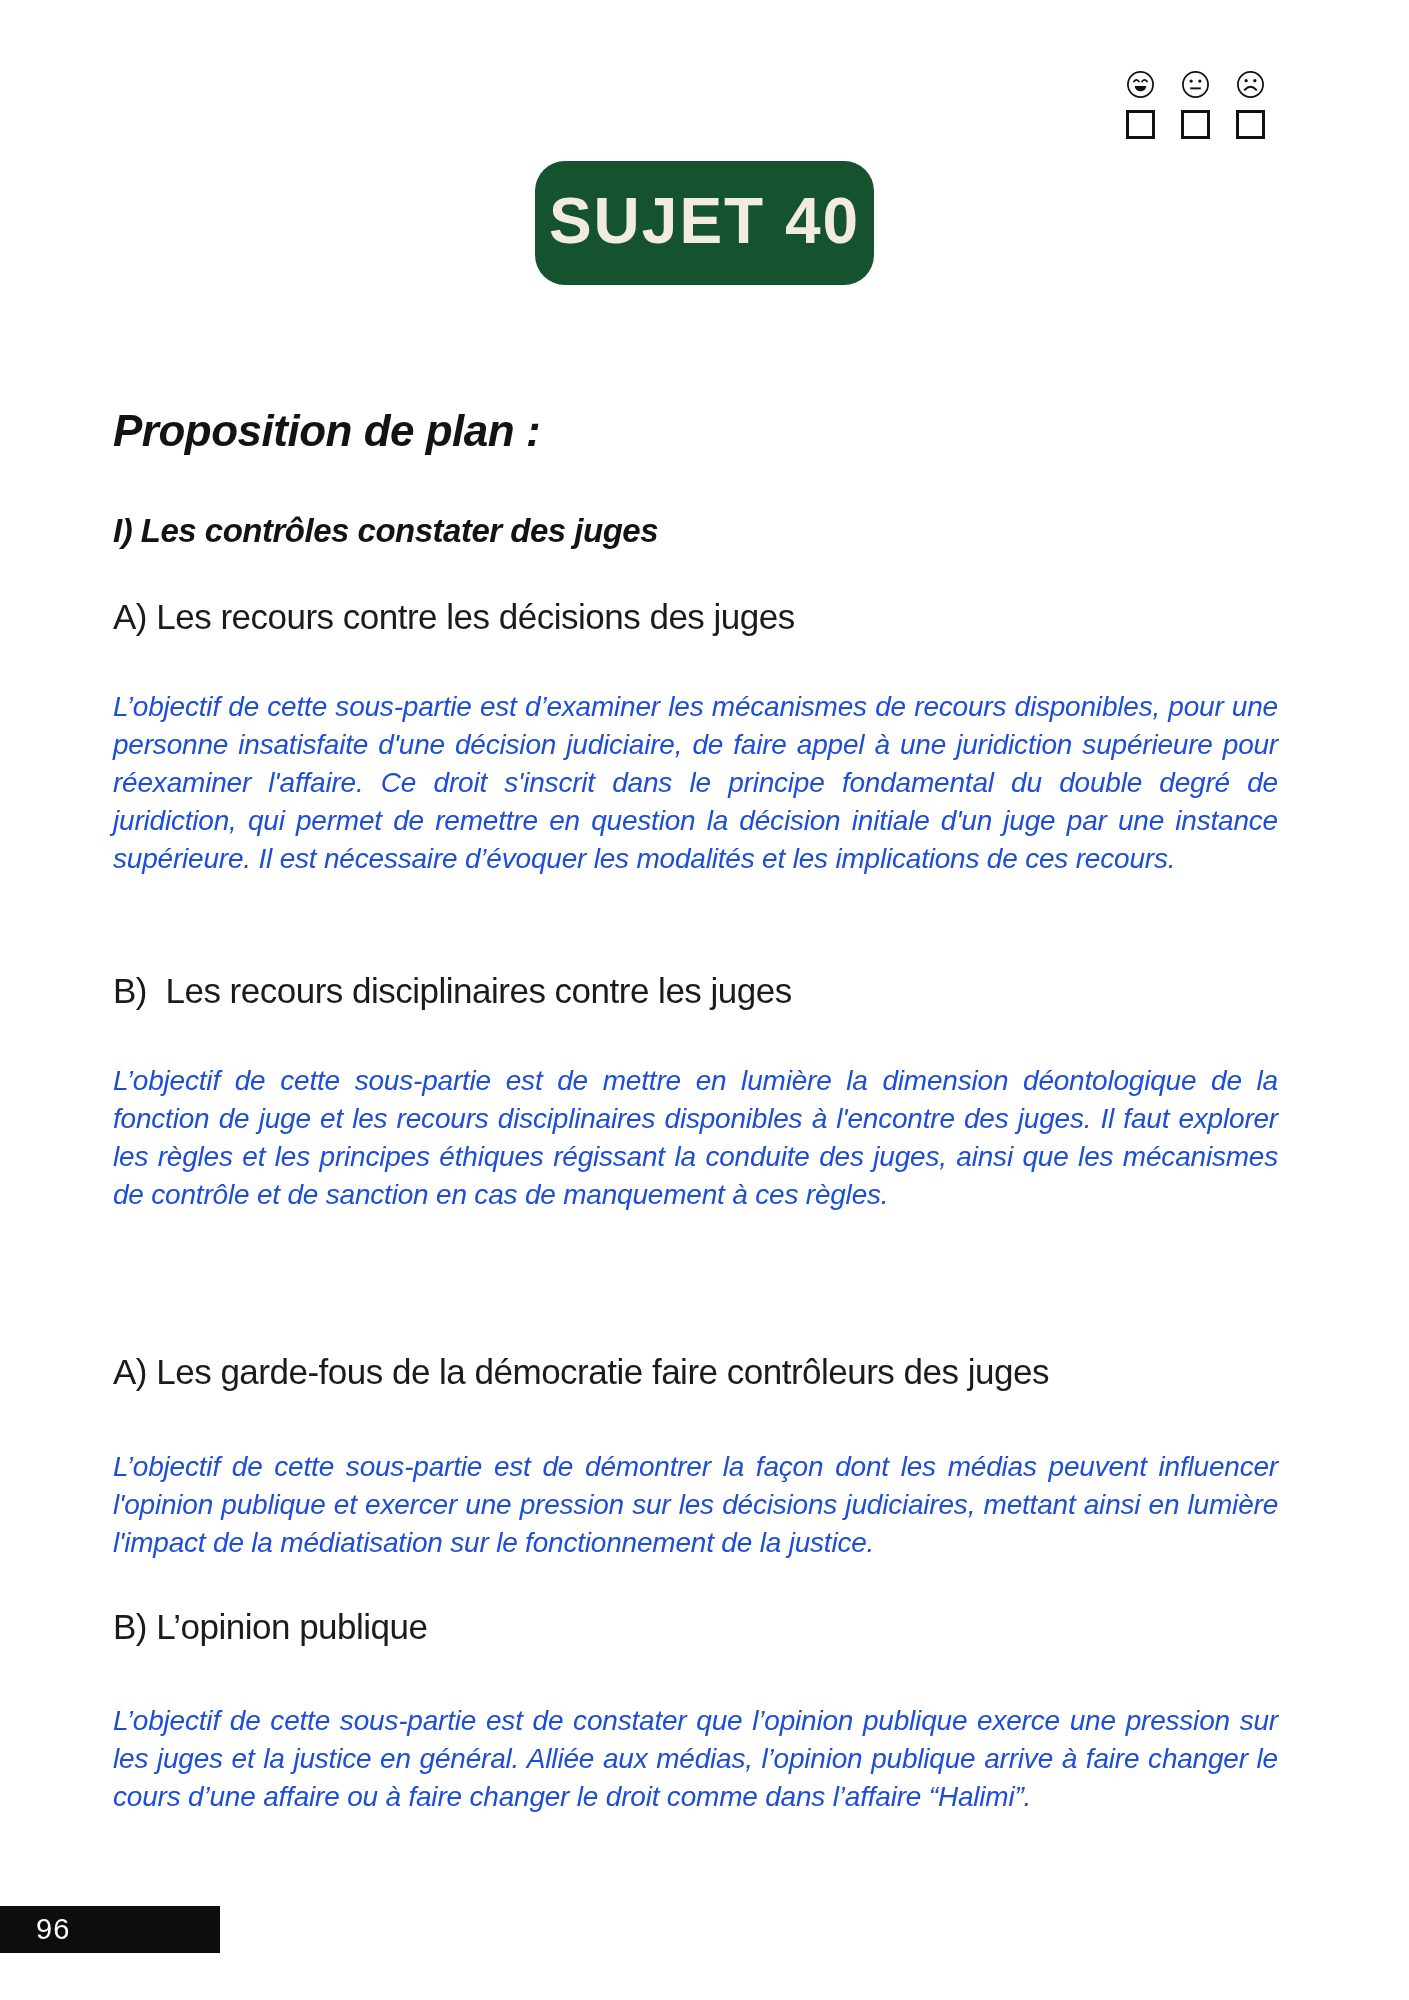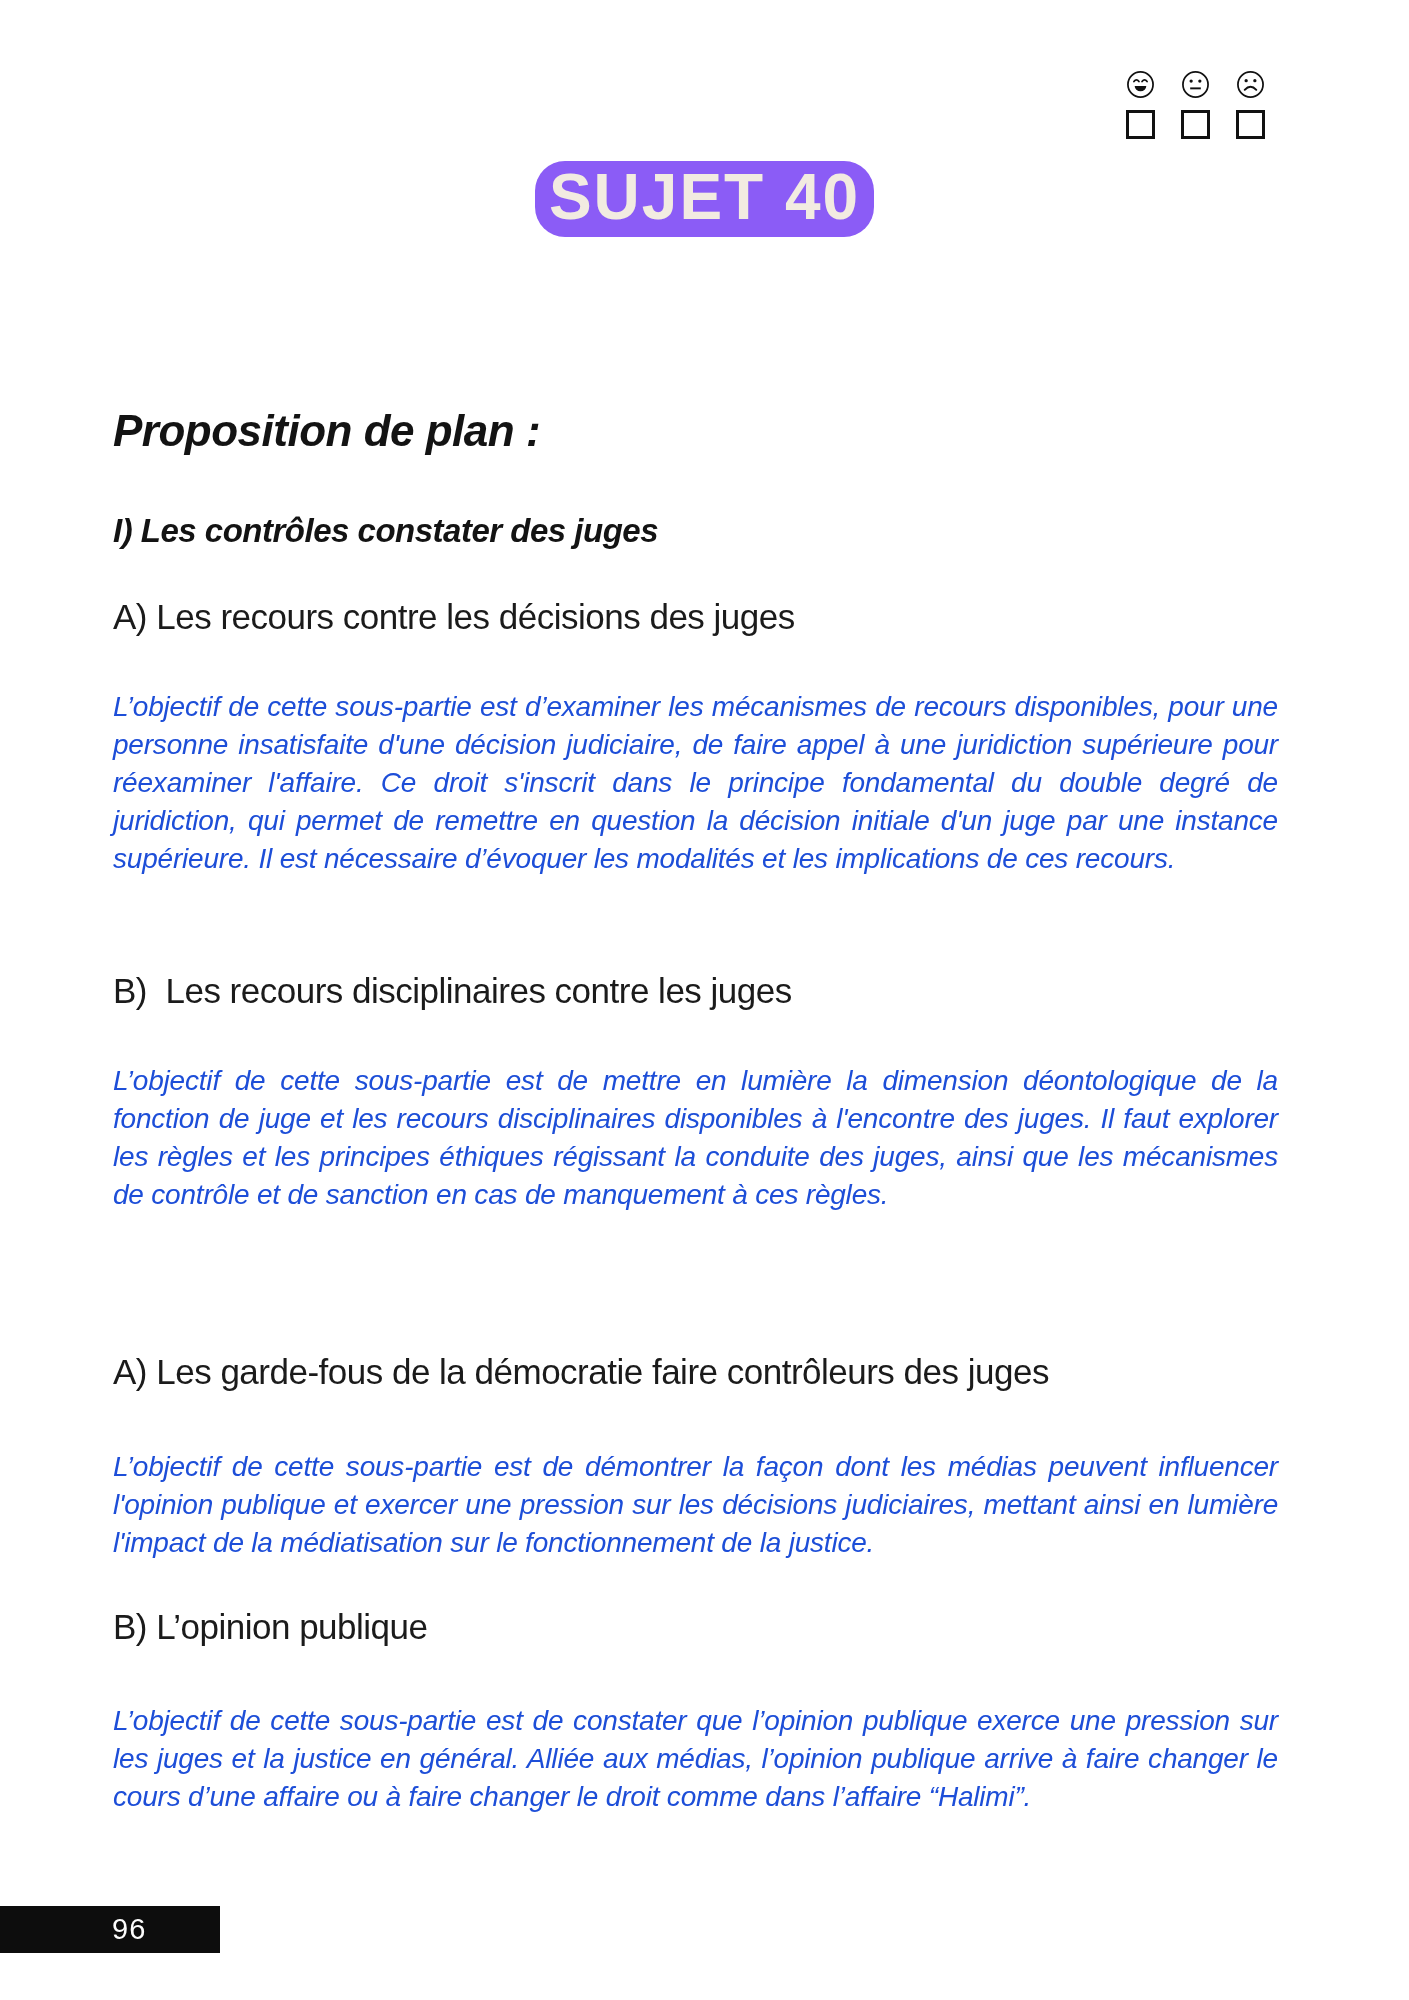--- a/index.html
+++ b/index.html
@@ -19,22 +19,22 @@
     display:flex;gap:26px;
   }
   .feedback .opt{display:flex;flex-direction:column;align-items:center;gap:11px;width:29px;}
   .feedback svg{display:block;}
   .checkbox{
     width:23px;height:23px;border:3px solid #111;background:#fff;
   }
 
   
   .badge{
-    position:absolute;left:535px;top:161px;width:339px;height:76px;
-    background:#8b5cf6;border-radius:30px;
+    position:absolute;left:535px;top:161px;width:339px;height:124px;
+    background:#14532d;border-radius:30px;
     display:flex;align-items:center;justify-content:center;
   }
   .badge-label{
     color:#f2ebe1;font-size:64px;font-weight:bold;letter-spacing:2px;
     transform:translateY(-2px);
   }
 
   .subtitle{
     position:absolute;left:0;top:305px;width:1409px;
     text-align:center;font-style:italic;font-size:33px;letter-spacing:2px;color:#1c1c1c;
@@ -73,21 +73,21 @@
   .para1{top:688px;}
   .para2{top:1062px;}
   .para3{top:1448px;}
   .para4{top:1702px;}
 
   .footer-bar{
     position:absolute;left:0;top:1906px;width:220px;height:47px;
     background:#0d0d0d;display:flex;align-items:center;
   }
   .page-number{
-    color:#fdfdfd;font-size:29px;padding-left:112px;letter-spacing:1px;
+    color:#fdfdfd;font-size:29px;padding-left:36px;letter-spacing:1px;
   }
 </style>
 </head>
 <body>
 
 <div class="page">
 
   <div class="feedback">
     <div class="opt">
       <span>

